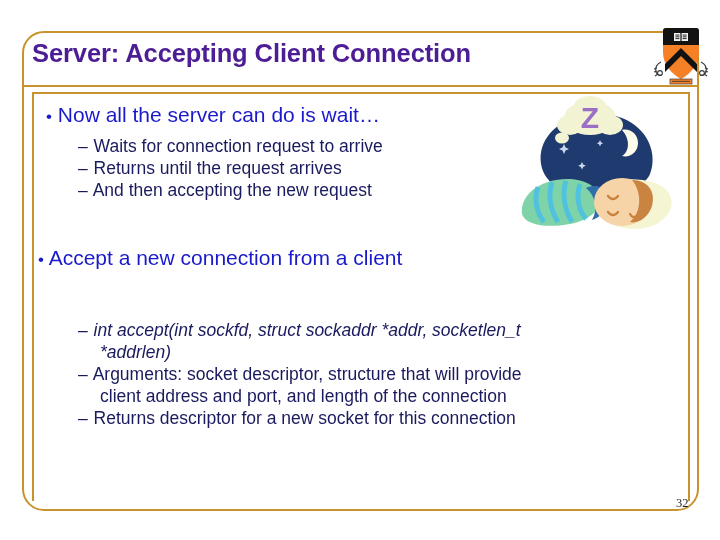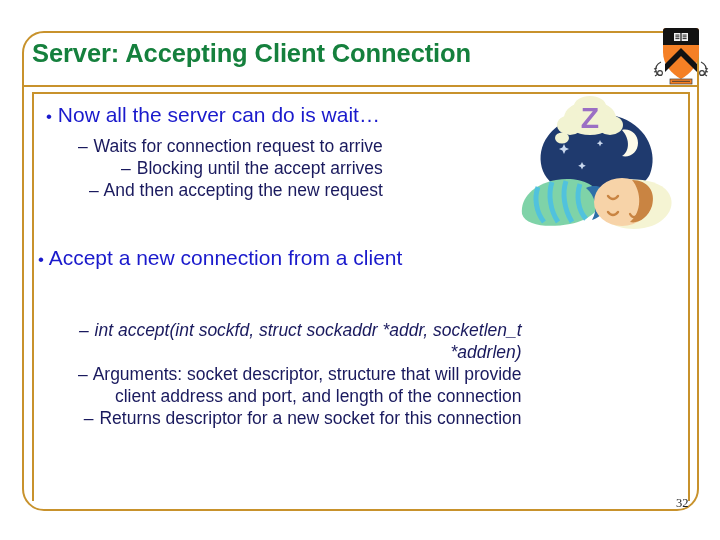--- a/index.html
+++ b/index.html
@@ -29,21 +29,21 @@
     width:677px; height:56px;
     box-sizing:border-box;
     border-bottom:2px solid #C8922C;
   }
   #page-title{
     position:absolute;
     left:10px; top:8px;
     width:600px;
     font-size:25.5px;
     font-weight:bold;
-    color:#15803d;
+    color:#4c1d95;
     letter-spacing:-0.1px;
     white-space:nowrap;
   }
 
   
   #logo{
     position:absolute;
     left:652px; top:22px;
     width:58px; height:68px;
   }
@@ -76,21 +76,20 @@
     line-height:25px;
     white-space:nowrap;
   }
   .lvl1 .dot{ font-size:17px; }
 
   .lvl2{
     color:#1A1A5E;
     font-size:17.5px;
     line-height:22px;
     white-space:nowrap;
-    text-align:right;
   }
   .lvl2.ital{ font-style:italic; }
   .lvl2 .dash{ letter-spacing:1px; }
 
   .blk1{ position:absolute; left:12px; top:10px; }
   .sub1{ position:absolute; left:44px; top:43px; }
   .blk2{ position:absolute; left:4px; top:153px; }
   .sub2{ position:absolute; left:44px; top:187px;margin-top:40px; }
 
   .cont{ padding-left:22px; }
@@ -212,21 +211,21 @@
     <span class="dot">•</span>
     <span>Now all the server can do is wait…</span>
   </div>
   <div class="sub1">
     <div class="lvl2">
       <span class="dash">–</span>
       <span>Waits for connection request to arrive</span>
     </div>
     <div class="lvl2">
       <span class="dash">–</span>
-      <span>Blocking until the accept arrives</span>
+      <span>Returns until the request arrives</span>
     </div>
     <div class="lvl2">
       <span class="dash">–</span>
       <span>And then accepting the new request</span>
     </div>
   </div>
 
   <div class="lvl1 blk2">
     <span class="dot">•</span>
     <span>Accept a new connection from a client</span>

